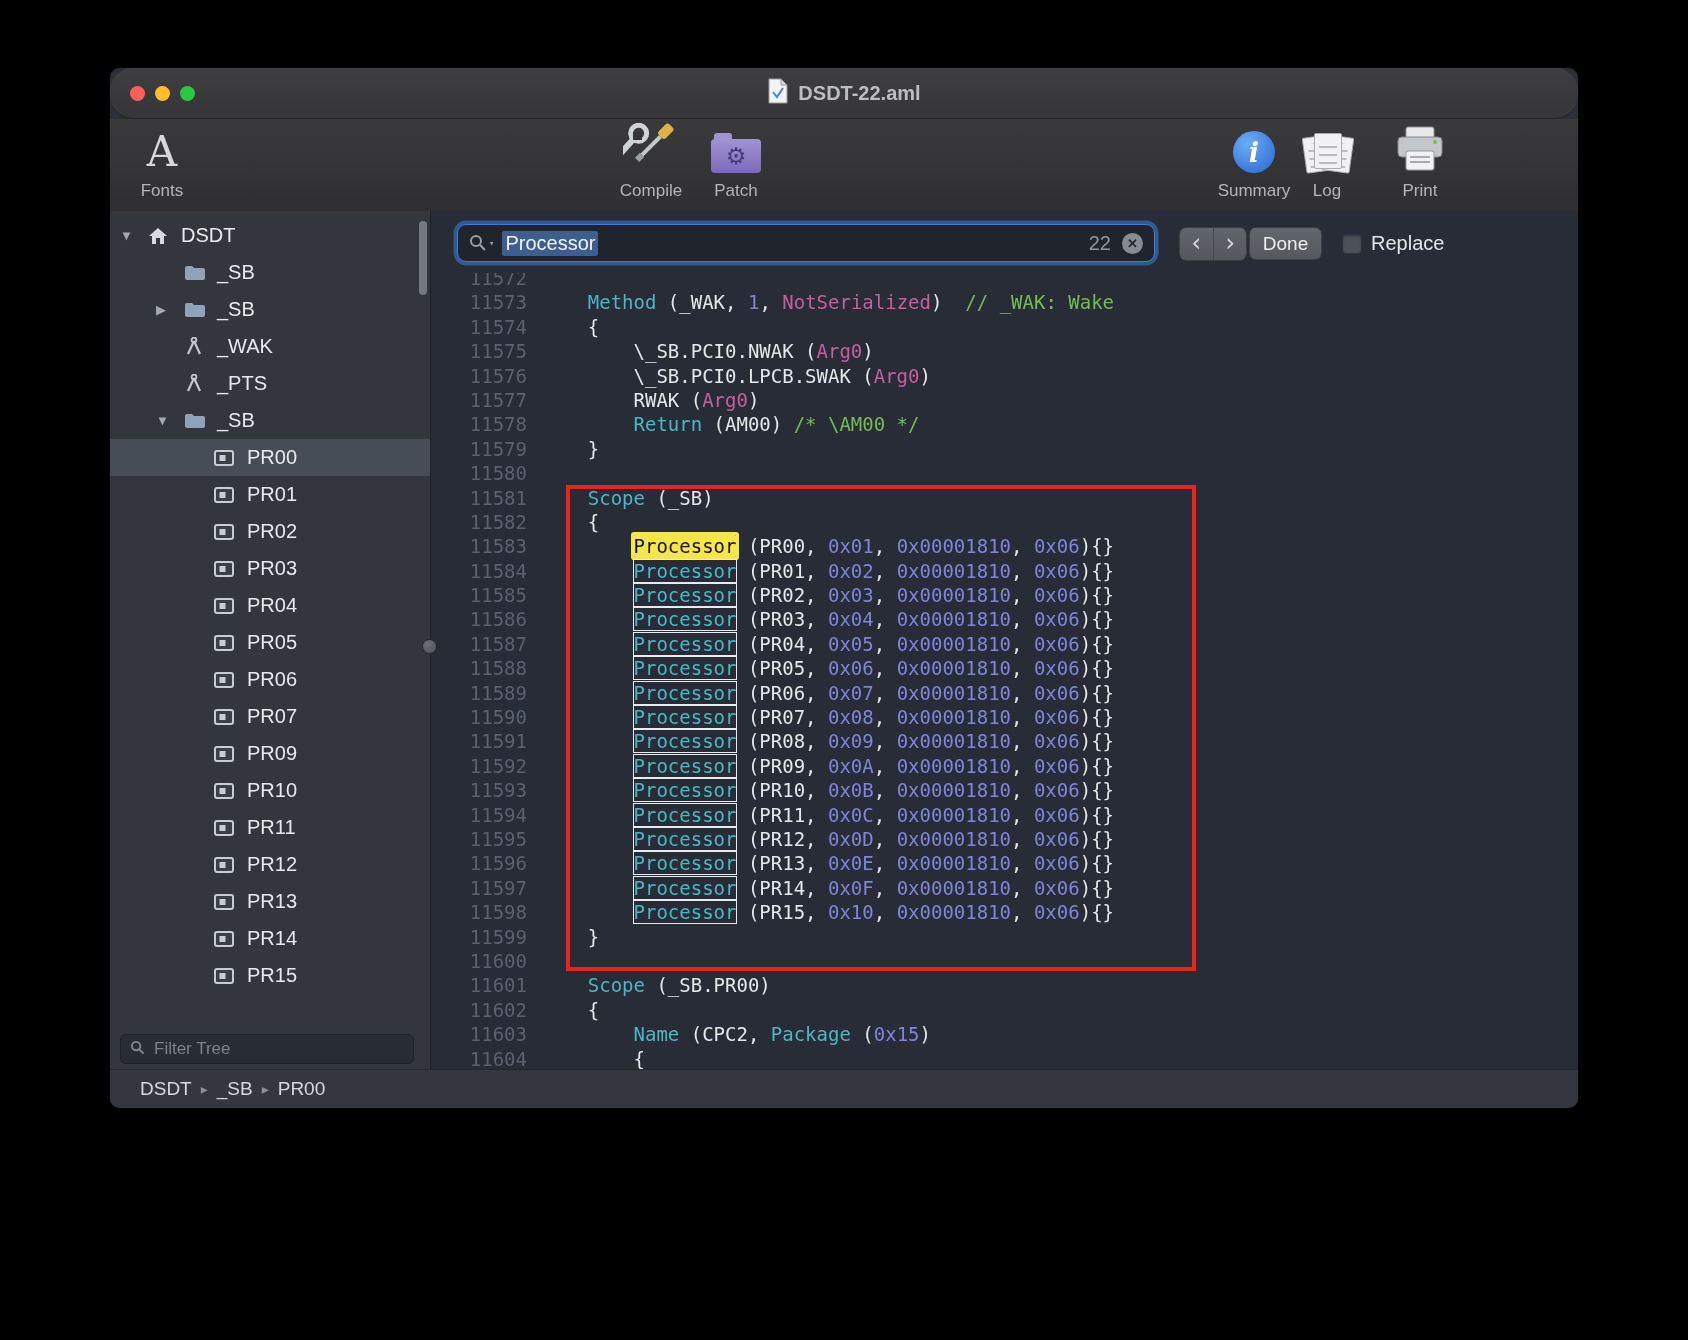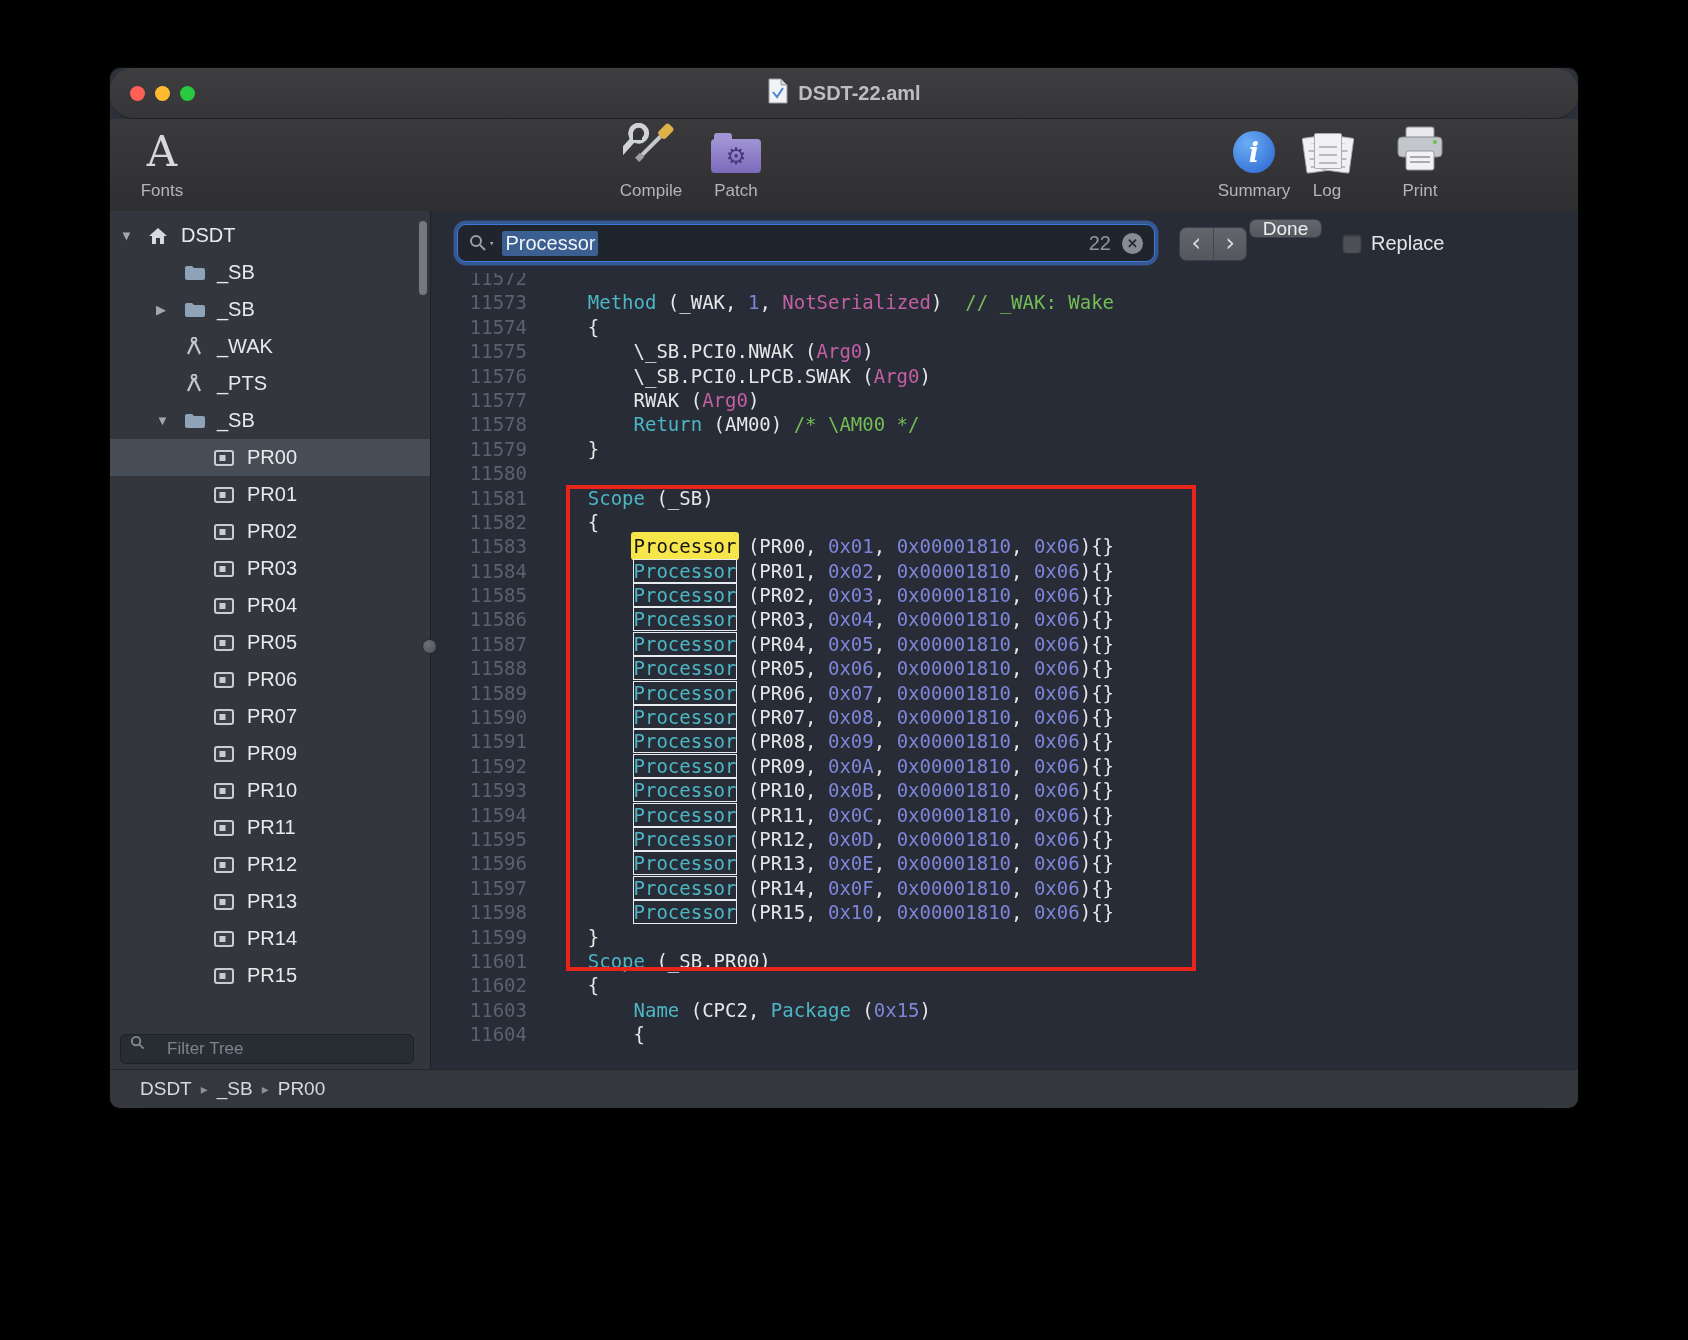--- a/index.html
+++ b/index.html
@@ -60,21 +60,21 @@
   .trow.d2 { padding-left:76px; }
   .disc { width:28px; flex:none; font-size:13px; color:#a4a8af; }
   .ticon { width:30px; flex:none; display:flex; align-items:center; }
   .tlabel { padding-left:3px; white-space:nowrap; }
   .side-scrollthumb { position:absolute; right:3px; top:10px; width:8px; height:74px; border-radius:4px; background:#74787f; }
   .splitter-knob { position:absolute; right:-7px; top:428px; width:13px; height:13px; border-radius:50%;
     background:radial-gradient(circle at 35% 30%, #6d7177, #4c5056); border:1px solid #26282c; z-index:5; }
   .filter {
     position:absolute; left:10px; right:16px; bottom:6px; height:28px;
     background:#282c33; border:1px solid #1d2024; border-radius:6px;
-    display:flex; gap:20px; padding:0 9px;
+    display:flex; align-items:center; gap:7px; padding:0 9px;
   }
   .filter input {
     background:transparent; border:none; outline:none; color:#d8dadd; font-size:17px; width:100%;
     font-family:"Liberation Sans","DejaVu Sans",sans-serif;
   }
   .filter input::placeholder { color:#7e838b; }
   
   .bottombar {
     position:absolute; left:0; right:0; bottom:0; height:38px; background:#34383e;
     border-top:1px solid #25272b; display:flex; align-items:center; padding-left:30px;
@@ -101,21 +101,21 @@
   .sf-clear {
     width:21px; height:21px; border-radius:50%; background:#878c94; color:#252a32;
     font-size:13px; font-weight:bold; display:flex; align-items:center; justify-content:center;
     margin-left:11px; flex:none; font-family:"Liberation Sans",sans-serif;
   }
   .navseg { position:absolute; left:748px; top:16px; display:flex; border-radius:7px; overflow:hidden;
     border:1px solid #3c3f45; }
   .navbtn { width:33px; height:32px; background:linear-gradient(#62666c,#54585e); color:#d8dadd;
     display:flex; align-items:center; justify-content:center; font-size:24px; line-height:1; padding-bottom:3px; box-sizing:border-box; }
   .navbtn + .navbtn { border-left:1px solid #44474c; }
-  .donebtn { position:absolute; left:818px; top:8px; width:73px; height:19px; border-radius:7px;
+  .donebtn { position:absolute; left:818px; top:16px; width:73px; height:33px; border-radius:7px;
     background:linear-gradient(#63676d,#55595f); border:1px solid #3c3f45; box-sizing:border-box;
     color:#eceded; font-size:19px; display:flex; align-items:center; justify-content:center;
     font-family:"Liberation Sans",sans-serif; }
   .repl-check { position:absolute; left:911px; top:23px; width:18px; height:18px; border-radius:4px;
     background:#4d5157; border:1px solid #303338; box-shadow:inset 0 1px 2px rgba(0,0,0,.4); }
   .repl-label { position:absolute; left:940px; top:21px; font-size:20px; color:#e4e5e7;
     font-family:"Liberation Sans",sans-serif; }
   
   .code { position:absolute; top:62px; left:0; right:0; bottom:0; overflow:hidden; }
   .cwrap { margin-top:-7px; }
@@ -575,20 +575,24 @@
             </div>
             <div class="cline">
               <span class="lnum">11598</span>
               <span class="lcode"><span class="tk-p">        </span><span class="tk-x">Processor</span><span class="tk-p"> (PR15, </span><span class="tk-n">0x10</span><span class="tk-p">, </span><span class="tk-n">0x00001810</span><span class="tk-p">, </span><span class="tk-n">0x06</span><span class="tk-p">){}</span></span>
             </div>
             <div class="cline">
               <span class="lnum">11599</span>
               <span class="lcode"><span class="tk-p">    }</span></span>
             </div>
             <div class="cline">
+              <span class="lnum">11600</span>
+              <span class="lcode"></span>
+            </div>
+            <div class="cline">
               <span class="lnum">11601</span>
               <span class="lcode"><span class="tk-p">    </span><span class="tk-k">Scope</span><span class="tk-p"> (_SB.PR00)</span></span>
             </div>
             <div class="cline">
               <span class="lnum">11602</span>
               <span class="lcode"><span class="tk-p">    {</span></span>
             </div>
             <div class="cline">
               <span class="lnum">11603</span>
               <span class="lcode"><span class="tk-p">        </span><span class="tk-k">Name</span><span class="tk-p"> (CPC2, </span><span class="tk-k">Package</span><span class="tk-p"> (</span><span class="tk-n">0x15</span><span class="tk-p">)</span></span>

